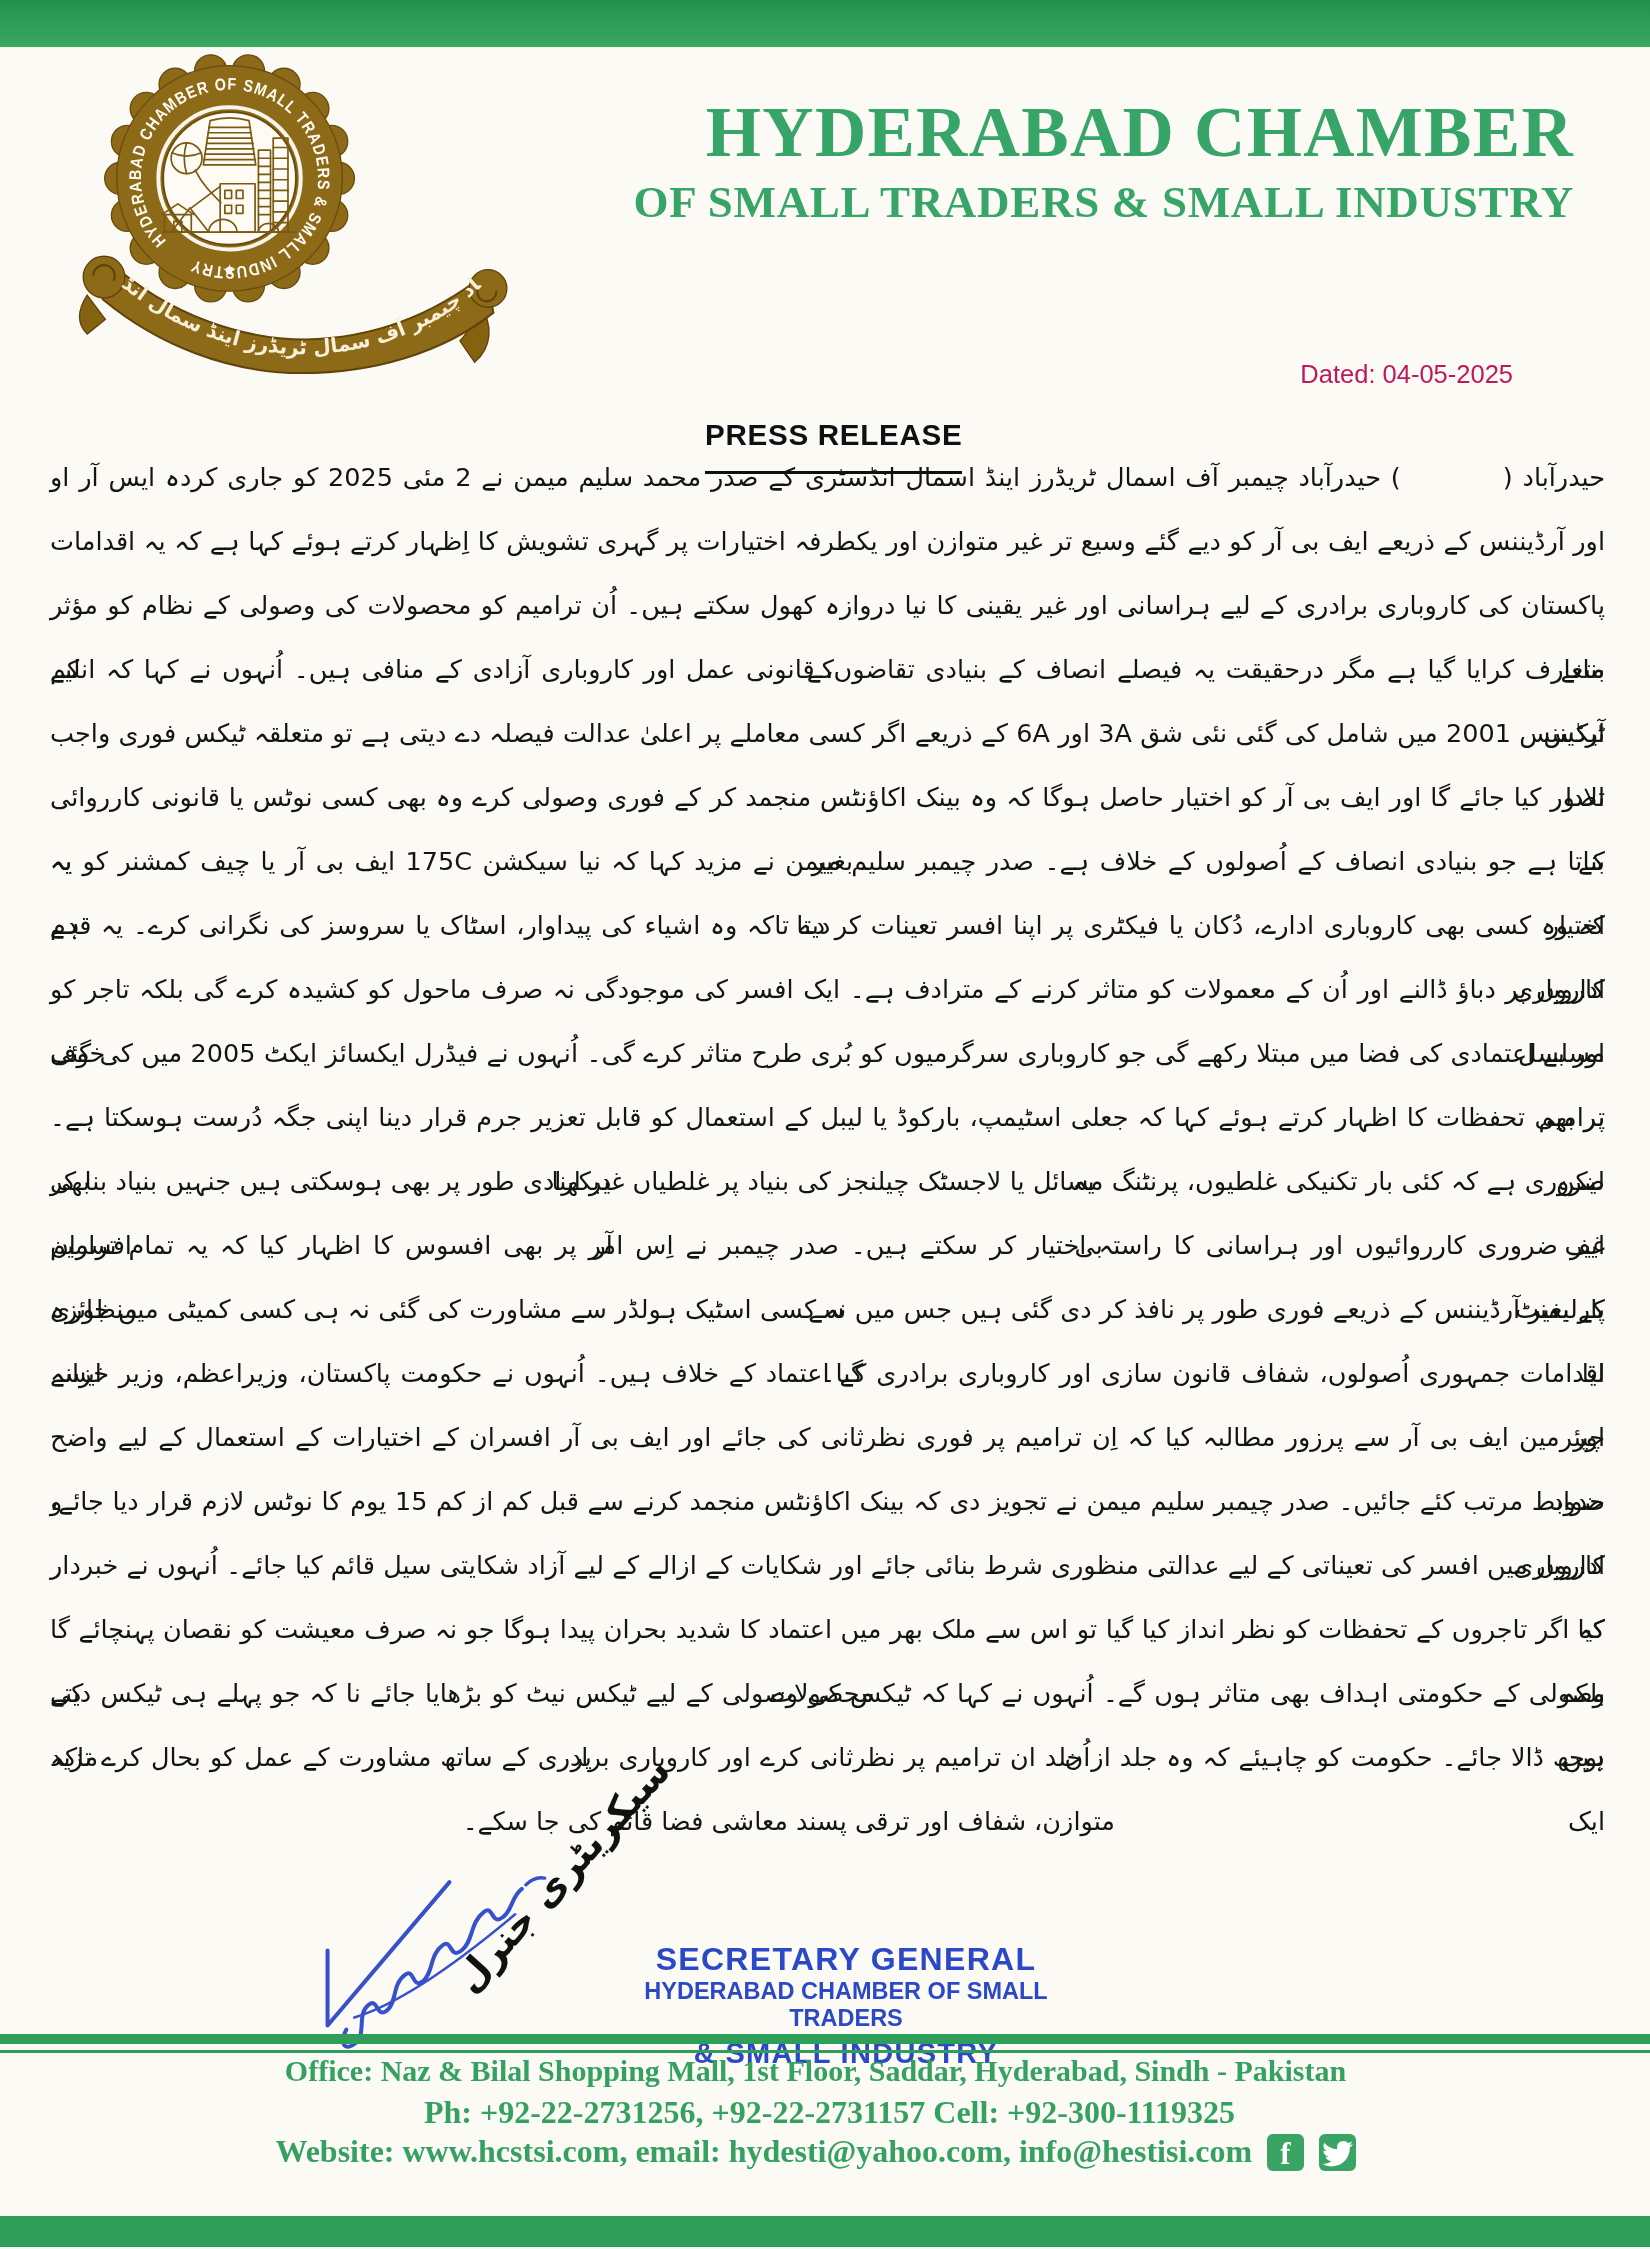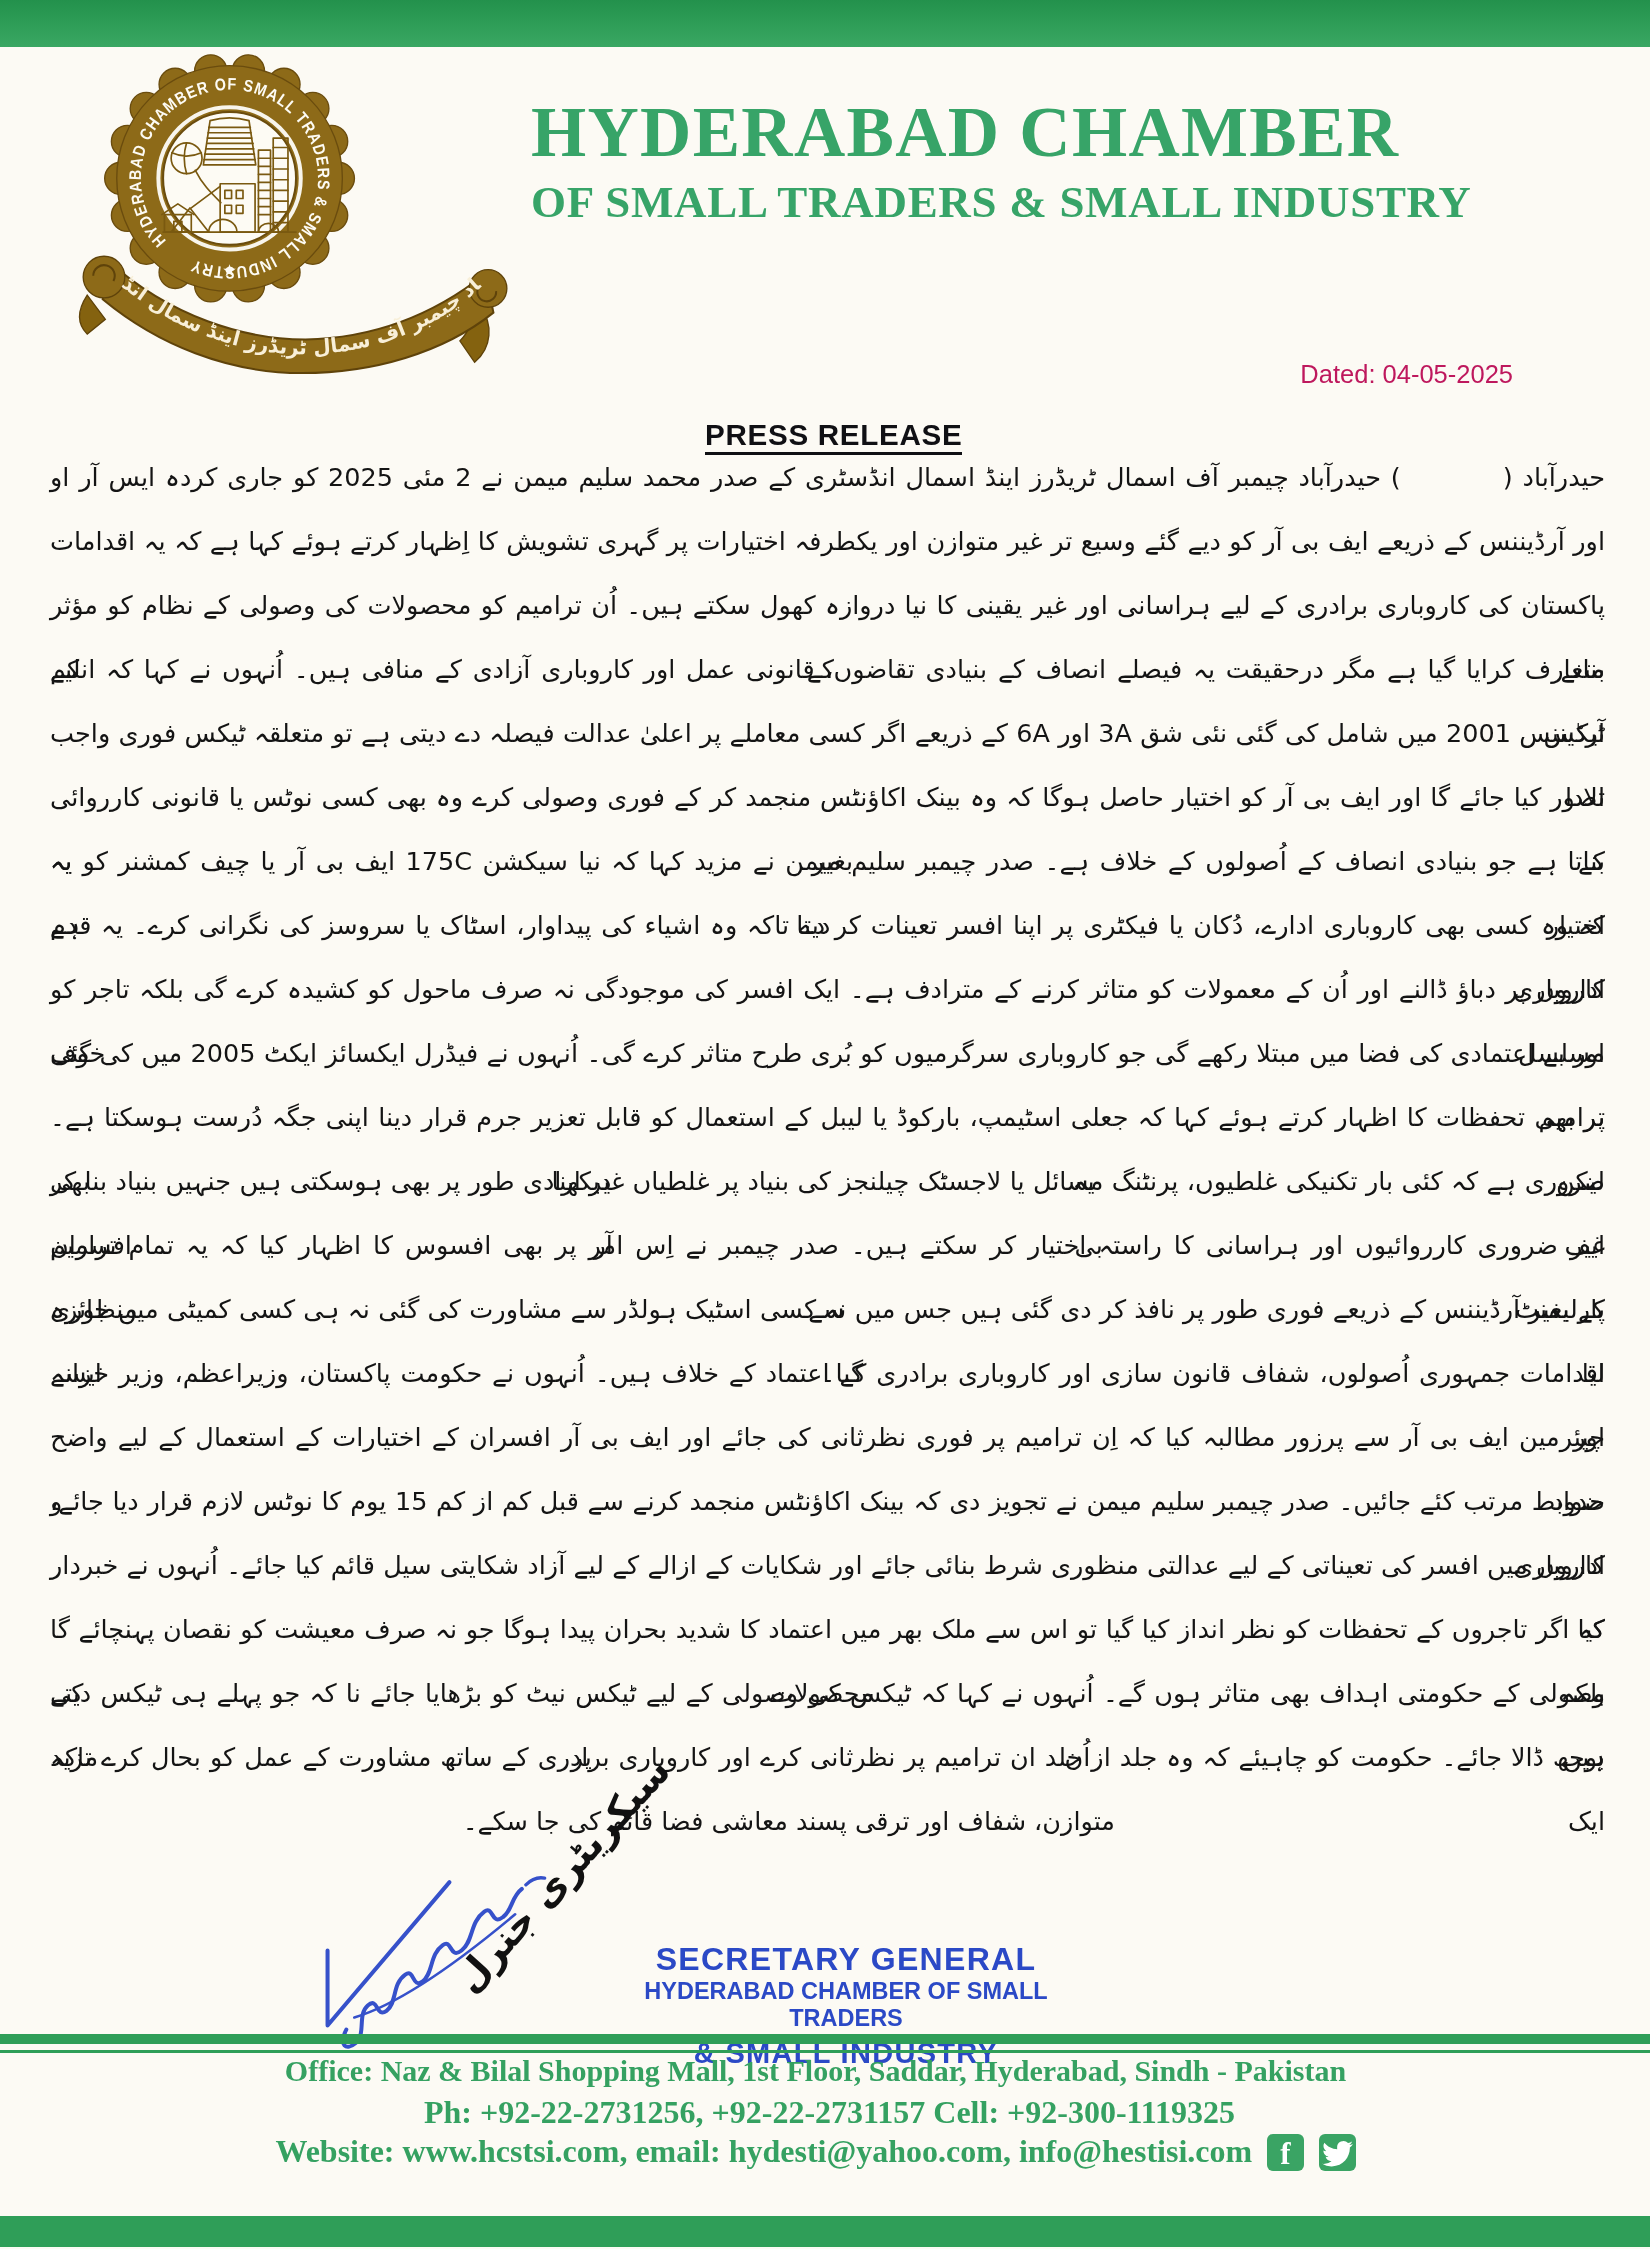--- a/index.html
+++ b/index.html
@@ -1,27 +1,27 @@
 <!DOCTYPE html>
 <html style="font-size:10.7px"><head>
 <meta charset="utf-8">
 <style>
   html,body{margin:0;padding:0;background:#d9d9d9;}
   .page{position:relative;width:1651px;height:2250px;background:#fcfaf4;overflow:hidden;
         font-family:"Liberation Sans",sans-serif;}
   .top-bar{position:absolute;left:0;top:0;width:100%;height:47px;
         background:linear-gradient(180deg,#23914c 0%,#2f9e58 55%,#3aa763 100%);}
   .logo{position:absolute;left:57px;top:52px;width:470px;height:336px;}
-  .htitle{position:absolute;left:531px;right:77px;top:95px;text-align:left;
+  .htitle{position:absolute;left:531px;right:77px;top:95px;text-align:right;
         color:#37a468;font-family:"Liberation Serif",serif;font-weight:bold;}
   .htitle .l1{font-size:71px;letter-spacing:1.3px;line-height:1.05;}
   .htitle .l2{font-size:45px;letter-spacing:0.7px;margin-top:6.7px;}
   .dated{position:absolute;right:138px;top:360px;font-size:25.5px;color:#be185d;}
   .pr-heading{position:absolute;left:705px;top:418px;font-size:29.6px;font-weight:bold;color:#101014;
-        letter-spacing:0.7px;border-bottom:3.4px solid #101014;padding-bottom:0;}
+        letter-spacing:0.7px;border-bottom:3.4px solid #101014;padding-bottom:19px;}
   .body-block{position:absolute;left:50px;right:46px;top:445px;direction:rtl;color:#141414;
         font-family:"DejaVu Sans",sans-serif;}
   .bl{height:64px;line-height:64px;font-size:25.5px;text-align:justify;text-align-last:justify;}
   .bl.last{text-align:right;text-align-last:right;padding-left:0;padding-right:490px;white-space:nowrap;}
   .sig{position:absolute;left:314px;top:1850px;width:275px;height:201px;}
   .sig-urdu{position:absolute;left:462px;top:1964px;font-family:"DejaVu Sans",sans-serif;
         font-size:38px;font-weight:bold;color:#111;transform:rotate(-48deg);transform-origin:0 50%;white-space:nowrap;}
   .blue-block{position:absolute;left:638px;width:416px;top:1941px;text-align:center;color:#2b49c6;font-weight:bold;}
   .blue-block .bb1{font-size:32px;letter-spacing:1.3px;}
   .blue-block .bb2{font-size:23.5px;margin-top:0;}

